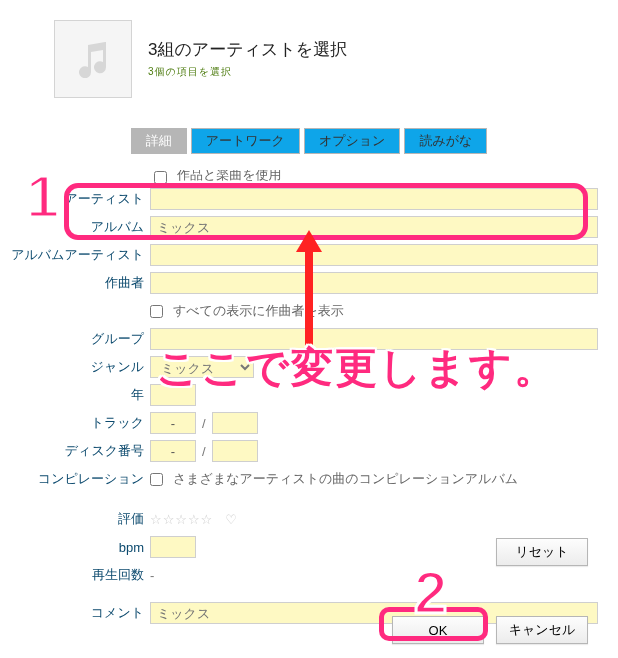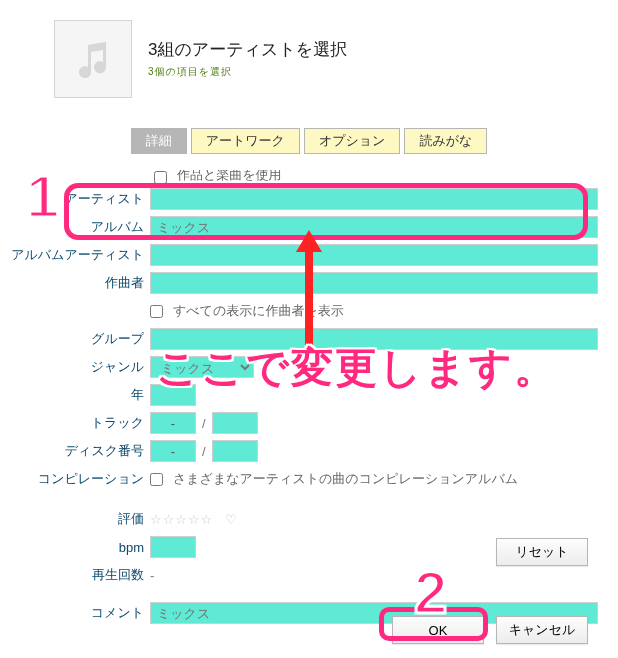--- a/index.html
+++ b/index.html
@@ -39,21 +39,21 @@
   .tabs {
     display: flex;
     justify-content: center;
     gap: 0;
     margin: 30px 0 10px;
   }
   .tabs button {
     font: inherit;
     padding: 3px 14px;
     border: 1px solid #b6b6b6;
-    background: #fef9c3;
+    background: #0ea5e9;
     cursor: pointer;
     margin-left: 4px;
     color: #333;
   }
   .tabs button:first-child { margin-left: 0; }
   .tabs button.active {
     background: #b6b6b6;
     border-color: #b6b6b6;
     color: #fff;
   }
@@ -75,21 +75,21 @@
     color: #0c4a6e;
     font-size: 13px;
   }
   .row .val { flex: 1; display: flex; align-items: center; gap: 6px; }
   input[type=text], select {
     border: 1px solid #cfcfcf;
     padding: 3px 6px;
     font: inherit;
     height: 22px;
     color: #555;
-    background: #5eead4;
+    background: #fef9c3;
   }
   input[type=text].full { width: 100%; }
   input[type=text].small { width: 46px; text-align: center; }
   input[type=text].year  { width: 46px; }
   select { height: 22px; width: 104px; color: #777; }
   input[type=checkbox] { margin: 0 4px 0 0; }
   .placeholder { color: #aaa; }
   .muted { color: #666; font-size: 13px; }
   .stars span { color: #ccc; font-size: 13px; letter-spacing: 1px; }
   .heart { color: #ccc; margin-left: 6px; }

